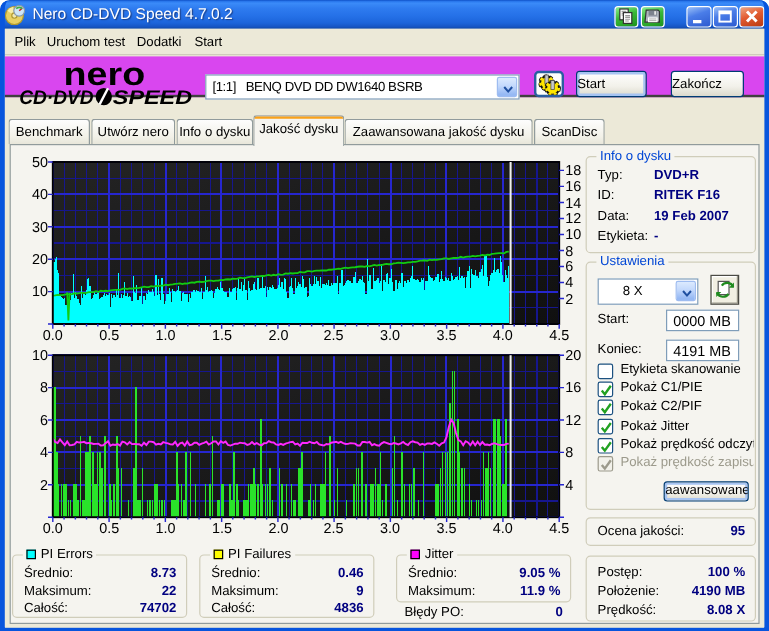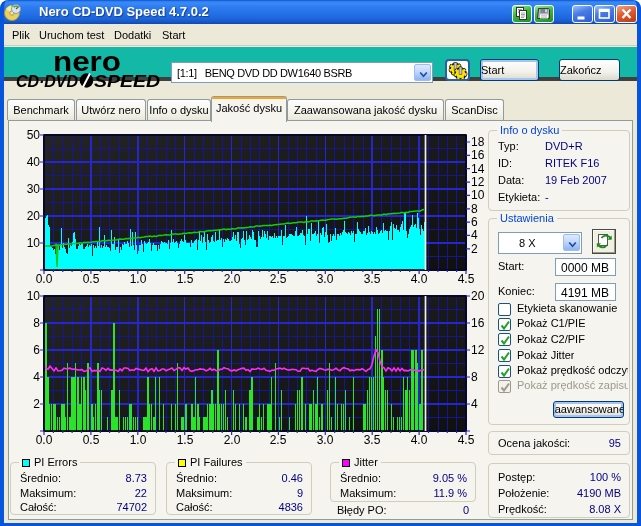--- a/index.html
+++ b/index.html
@@ -1,26 +1,26 @@
 <!DOCTYPE html>
 <html><head><meta charset="utf-8"><style>
 *{margin:0;padding:0;box-sizing:border-box}
 html,body{width:641px;height:526px;background:#fff;font-family:"Liberation Sans",sans-serif;overflow:hidden}
 #win{position:absolute;left:0;top:0;width:641px;height:526px;border-radius:8px 8px 0 0;
  background:#ece9d8;overflow:hidden}
 #titlebar{position:absolute;left:0;top:0;width:641px;height:24px;
  background:linear-gradient(180deg,#0f51c8 0%,#2e7ef2 6%,#3a8af8 12%,#2e7bef 30%,#2571e8 55%,#1c64da 80%,#1656c5 92%,#1048a8 100%);
  border-radius:8px 8px 0 0;}
-#titletext{position:absolute;left:39px;top:4px;color:#fff;font-size:13px;font-weight:bold;
+#titletext{position:absolute;left:27px;top:4px;color:#fff;font-size:13px;font-weight:normal;
  text-shadow:1px 1px 1px #1b3f87;white-space:nowrap}
 .tbtn{position:absolute;top:5px;width:21px;height:18px;border-radius:3px;border:1px solid #fff}
 #menubar{position:absolute;left:4px;top:24px;width:633px;height:22px;background:#ece9d8;font-size:11px;color:#000;
  border-bottom:1px solid #cfccbb}
 .mi{position:absolute;top:5px}
-#toolbar{position:absolute;left:4px;top:47px;width:633px;height:34px;background:#14b8a6;border-bottom:4px solid #404040}
+#toolbar{position:absolute;left:4px;top:47px;width:633px;height:34px;background:#d946ef;border-bottom:2px solid #404040}
 #nerologo{position:absolute;left:4px;top:2px}
 #combo{position:absolute;left:167px;top:15px;width:262px;height:21px;background:#fff;border:1px solid #7f9db9;font-size:11px}
 #combo .ct{position:absolute;left:5px;top:4px;white-space:nowrap;letter-spacing:-0.35px}
 .dd{position:absolute;right:1px;top:1px;width:17px;height:17px;border-radius:2px;
  background:linear-gradient(180deg,#dceafe,#c2d8fc 45%,#96b9f4 90%);border:1px solid #9ebcf0}
 .dd svg{position:absolute;left:1px;top:2px}
 .xpbtn{position:absolute;background:linear-gradient(180deg,#ffffff,#f2f1ea 60%,#dcdacd);border:1px solid #003c74;
  border-radius:3px;font-size:11px;color:#000;text-align:left}
 #ejectbtn{left:441px;top:12px;width:25px;height:22px;background:#fdfdfb;border:2px solid #2a5fa0;border-radius:4px;overflow:hidden}
 #startbtn{left:476px;top:12px;width:59px;height:22px;line-height:20px;
@@ -29,21 +29,21 @@
 #tabs{position:absolute;left:4px;top:96px;width:633px;height:25px;font-size:11px}
 .tab{position:absolute;top:3px;height:21px;background:linear-gradient(180deg,#fdfdfd,#f2f1e8 70%,#e8e6da);
  border:1px solid #919b9c;border-bottom:none;border-radius:3px 3px 0 0;text-align:center;line-height:20px;color:#000}
 .tab.act{top:0;height:26px;background:#f5f4ef;z-index:5;line-height:23px;border-bottom:none}
 .tab.act:before{content:"";position:absolute;left:0;right:0;top:0;height:2px;background:#f9a21a;border-radius:2px 2px 0 0}
 #pane{position:absolute;left:8px;top:120px;width:625px;height:400px;background:#f5f4ef;
  border:1px solid #919b9c;}
 .gbox{position:absolute;border:1px solid #d0cdba;border-radius:4px;font-size:11px}
 .gcap{position:absolute;top:-7px;left:8px;background:#f5f4ef;padding:0 3px;color:#0046d5;font-size:11px;line-height:13px}
 .row{position:absolute;left:9px;right:8px;height:14px;font-size:11px;color:#000;white-space:nowrap}
-.row b{position:absolute;right:0;font-weight:normal;color:#000080}
+.row b{position:absolute;right:0;font-weight:bold;color:#000080}
 .legend{position:absolute;top:-7px;left:8px;background:#f5f4ef;padding:0 3px;font-size:11px;line-height:13px;color:#000;white-space:nowrap}
 .sq{display:inline-block;width:8px;height:8px;border:1px solid #000;vertical-align:-1px;margin-right:4px}
 .cb{position:absolute;width:13px;height:13px;background:#fff;border:1px solid #1c5180;border-radius:2px}
 .cb svg{position:absolute;left:0px;top:0px}
 .cblab{position:absolute;font-size:11px;color:#000;white-space:nowrap}
 .tbx{position:absolute;background:#fff;border:1px solid #7f9db9;font-size:12px;color:#000;padding:2px 0 0 5px}
 #winborder{position:absolute;left:0;top:0;width:641px;height:526px;pointer-events:none;
  border-left:4px solid #0855dd;border-right:4px solid #0855dd;border-bottom:3px solid #0855dd;border-radius:8px 8px 0 0}
 </style></head>
 <body>

